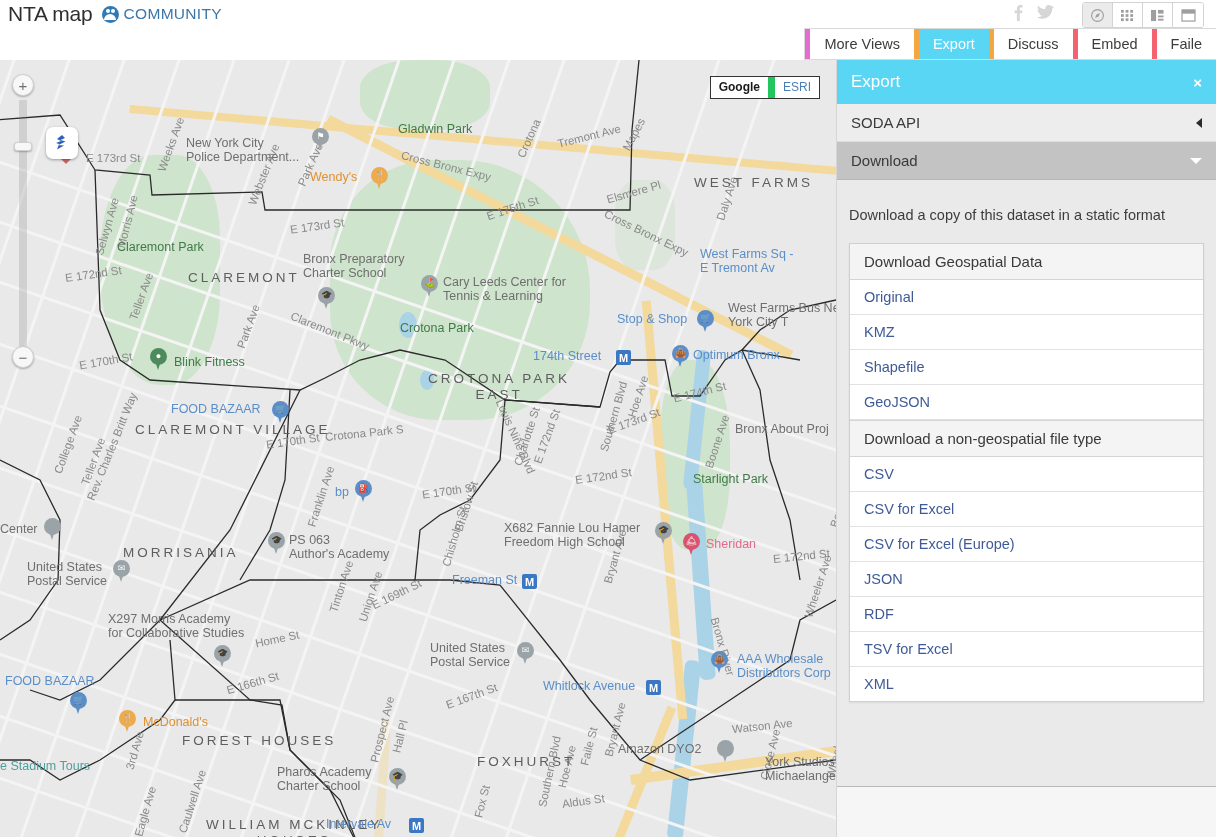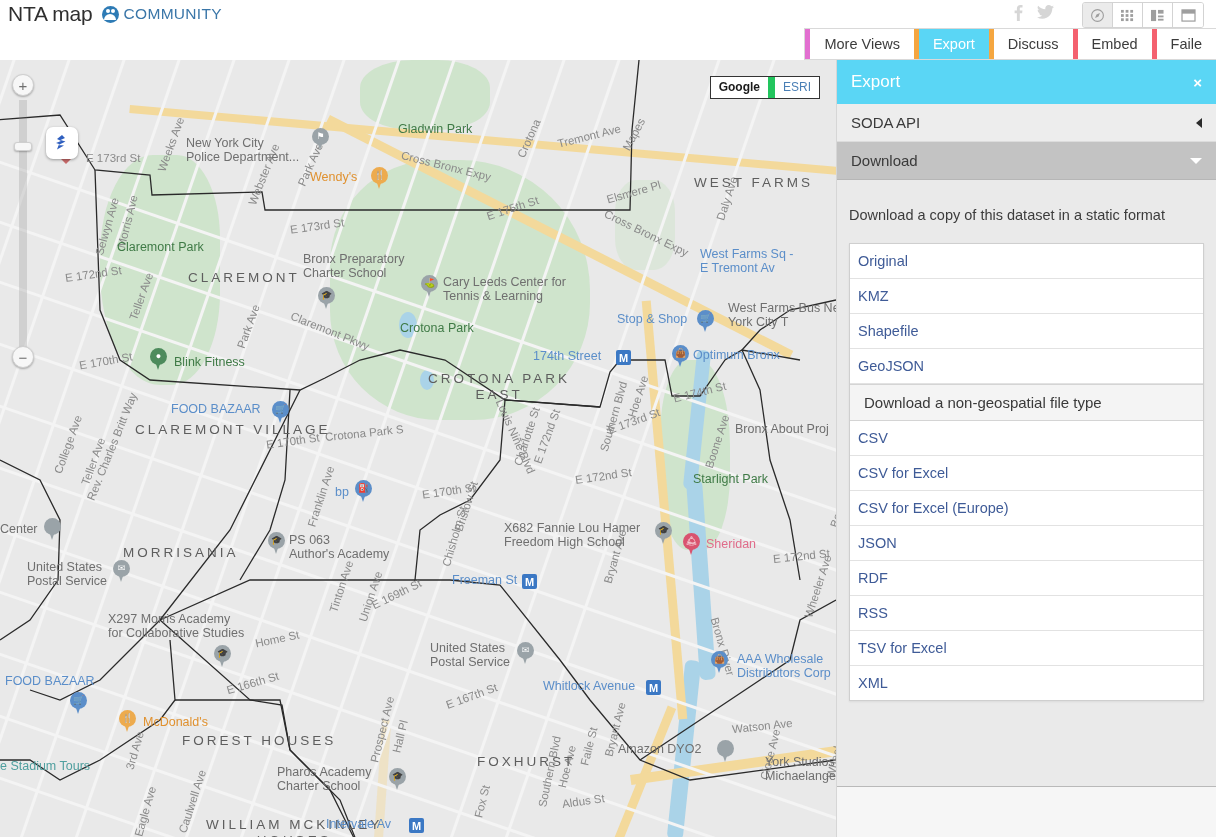--- a/index.html
+++ b/index.html
@@ -217,21 +217,21 @@
     background: #fff; border: 1px solid #cfcfcf;
     box-shadow: 0 1px 2px rgba(0,0,0,.07);
   }
   .dl-group {
     background: #f4f4f4; padding: 9px 14px; font-size: 15px;
     color: #3a3a3a; border-bottom: 1px solid #d4d4d4;
     border-top: 1px solid #d4d4d4;
   }
   .dl-group:first-child { border-top: none; }
   .dl-item {
-    padding: 9px 8px; font-size: 14.5px; color: #3f5b97;
+    padding: 9px 14px; font-size: 14.5px; color: #3f5b97;
     border-bottom: 1px solid #e2e2e2; cursor: pointer;
   }
   .dl-item:last-child { border-bottom: none; }
 
   .panel-footer {
     position: absolute; left: 0; bottom: 0; width: 380px; height: 51px;
     background: #f6f6f6; border-top: 1px solid #b9b9b9;
   }
 </style>
 </head>
@@ -637,32 +637,32 @@
 
     <div class="acc-row download">
       <span>Download</span>
       <span class="caret-down"></span>
     </div>
 
     <div class="panel-body">
       <div class="panel-desc">Download a copy of this dataset in a static format</div>
 
       <div class="dl-table">
+        <div class="dl-group">Download Geospatial Data</div>
         <div class="dl-item">Original</div>
         <div class="dl-item">KMZ</div>
         <div class="dl-item">Shapefile</div>
         <div class="dl-item">GeoJSON</div>
 
         <div class="dl-group">Download a non-geospatial file type</div>
         <div class="dl-item">CSV</div>
         <div class="dl-item">CSV for Excel</div>
         <div class="dl-item">CSV for Excel (Europe)</div>
         <div class="dl-item">JSON</div>
         <div class="dl-item">RDF</div>
-        <div class="dl-item">RSS</div>
         <div class="dl-item">TSV for Excel</div>
         <div class="dl-item">XML</div>
       </div>
     </div>
 
     <div class="panel-footer"></div>
   </div>
 
 </div>
 

